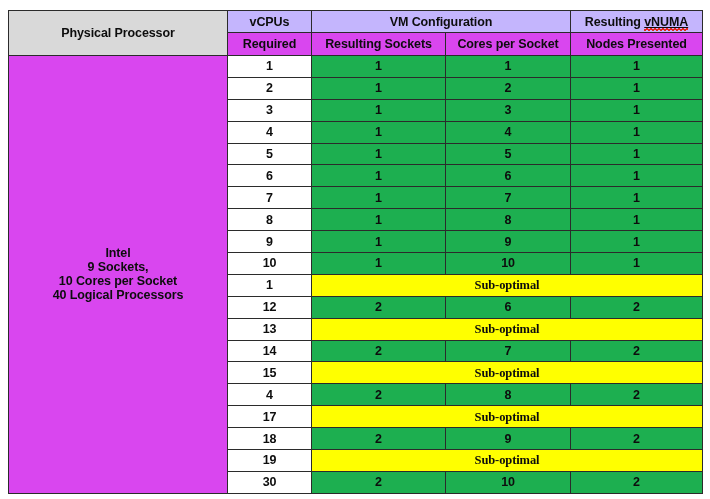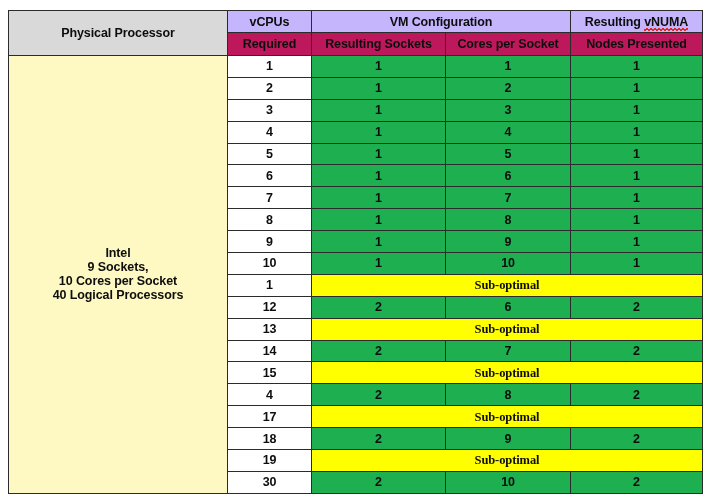--- a/index.html
+++ b/index.html
@@ -42,52 +42,53 @@
 
   
   th.hdr{
     background:#c4b5fd;
     height:21px;
     font-size:13px;
     color:#000;
     padding:0 2px;
   }
   th.hdr2{
-    background:#be185d;
+    background:#d946ef;
     height:22px;
     font-size:13px;
     color:#000;
     padding:0 2px;
   }
   th.proccell{
     background:#d9d9d9;
     font-size:13.5px;
     vertical-align:bottom;
     padding-bottom:3px;
   }
   
   .spell{
     position:relative;
     display:inline-block;
+    text-decoration:underline;
   }
   .spell::after{
     content:"";
     position:absolute;
     left:0; right:0; bottom:-2px;
     height:3px;
     background-image:
       radial-gradient(circle at 1px 2.4px, #e8241f 1.05px, transparent 1.2px),
       radial-gradient(circle at 3px 0.6px, #e8241f 1.05px, transparent 1.2px);
     background-size:4px 3px;
     background-repeat:repeat-x;
   }
 
   
   td.proc-merged{
-    background:#fef9c3;
+    background:#d946ef;
     font-size:13.5px;
     font-weight:bold;
     color:#0d0d0d;
     line-height:1.45;
     vertical-align:middle;
     padding-bottom:40px;
   }
   
   tr.datarow{height:21.9px;}
   td.vcpu{background:#ffffff;font-size:13px;}

